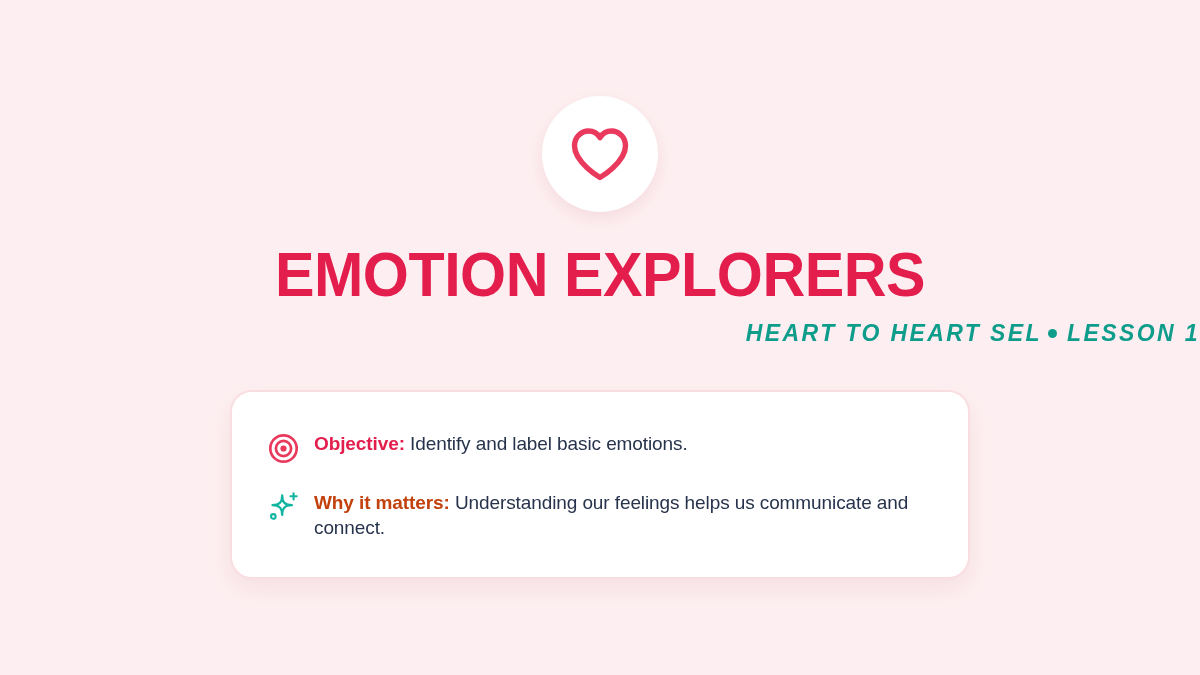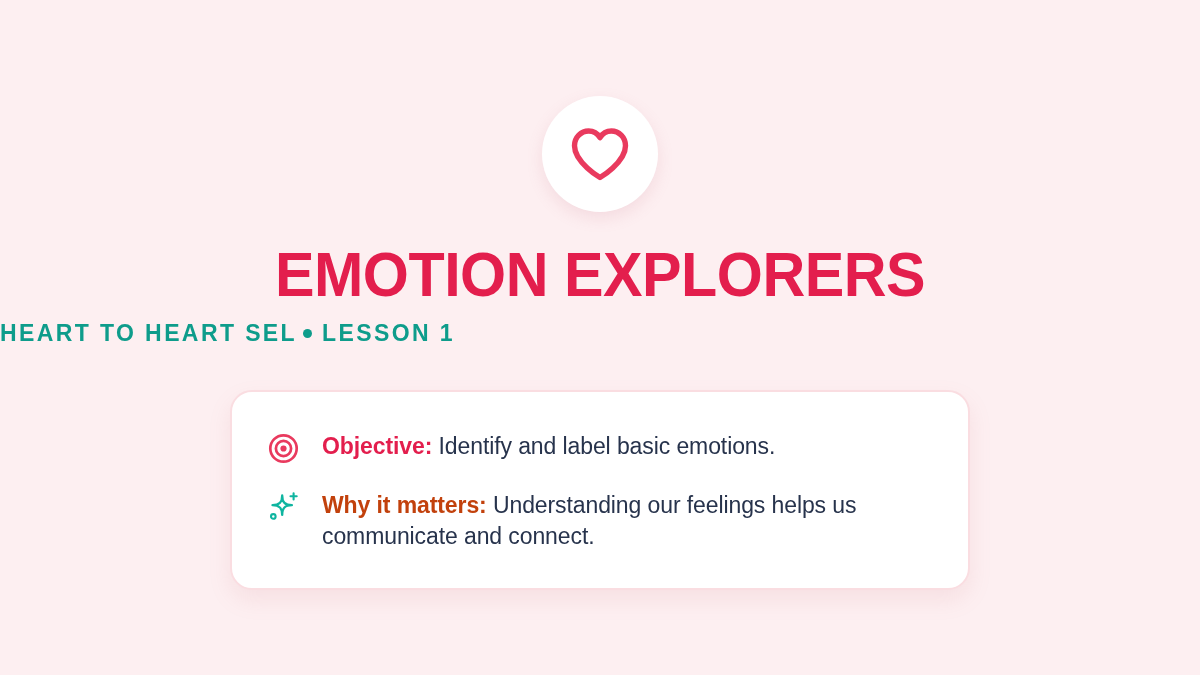--- a/index.html
+++ b/index.html
@@ -57,27 +57,28 @@
     transform: scaleX(0.94);
     white-space: nowrap;
   }
 
   
   .subtitle {
     position: absolute;
     top: 320px;
     left: 0;
     width: 1200px;
-    text-align: left;
+    text-align: right;
     font-size: 23px;
     line-height: 1.2;
     font-weight: 700;
     color: #0E9C8B;
     letter-spacing: 2.4px;
     white-space: nowrap;
+    font-style: italic;
   }
   .subtitle .dot {
     display: inline-block;
     width: 9px;
     height: 9px;
     border-radius: 50%;
     background: #0E9C8B;
     vertical-align: middle;
     margin: 0 10px 3px 6px;
   }
@@ -108,27 +109,26 @@
     width: 34px;
     height: 34px;
     display: flex;
     align-items: center;
     justify-content: center;
     margin-top: 1px;
   }
   .row-icon svg { display: block; }
 
   .row-text {
-    font-size: 23px;
+    font-size: 19px;
     line-height: 1.34;
     color: #27334C;
     font-weight: 400;
     letter-spacing: -0.1px;
     padding-top: 1px;
-    margin-left: 8px;
   }
   .row-text .lead { font-weight: 700; }
   .lead-crimson { color: #E31E4D; }
   .lead-teal { color: #c2410c; }
 </style>
 </head>
 <body>
 
 <div class="slide">
 

